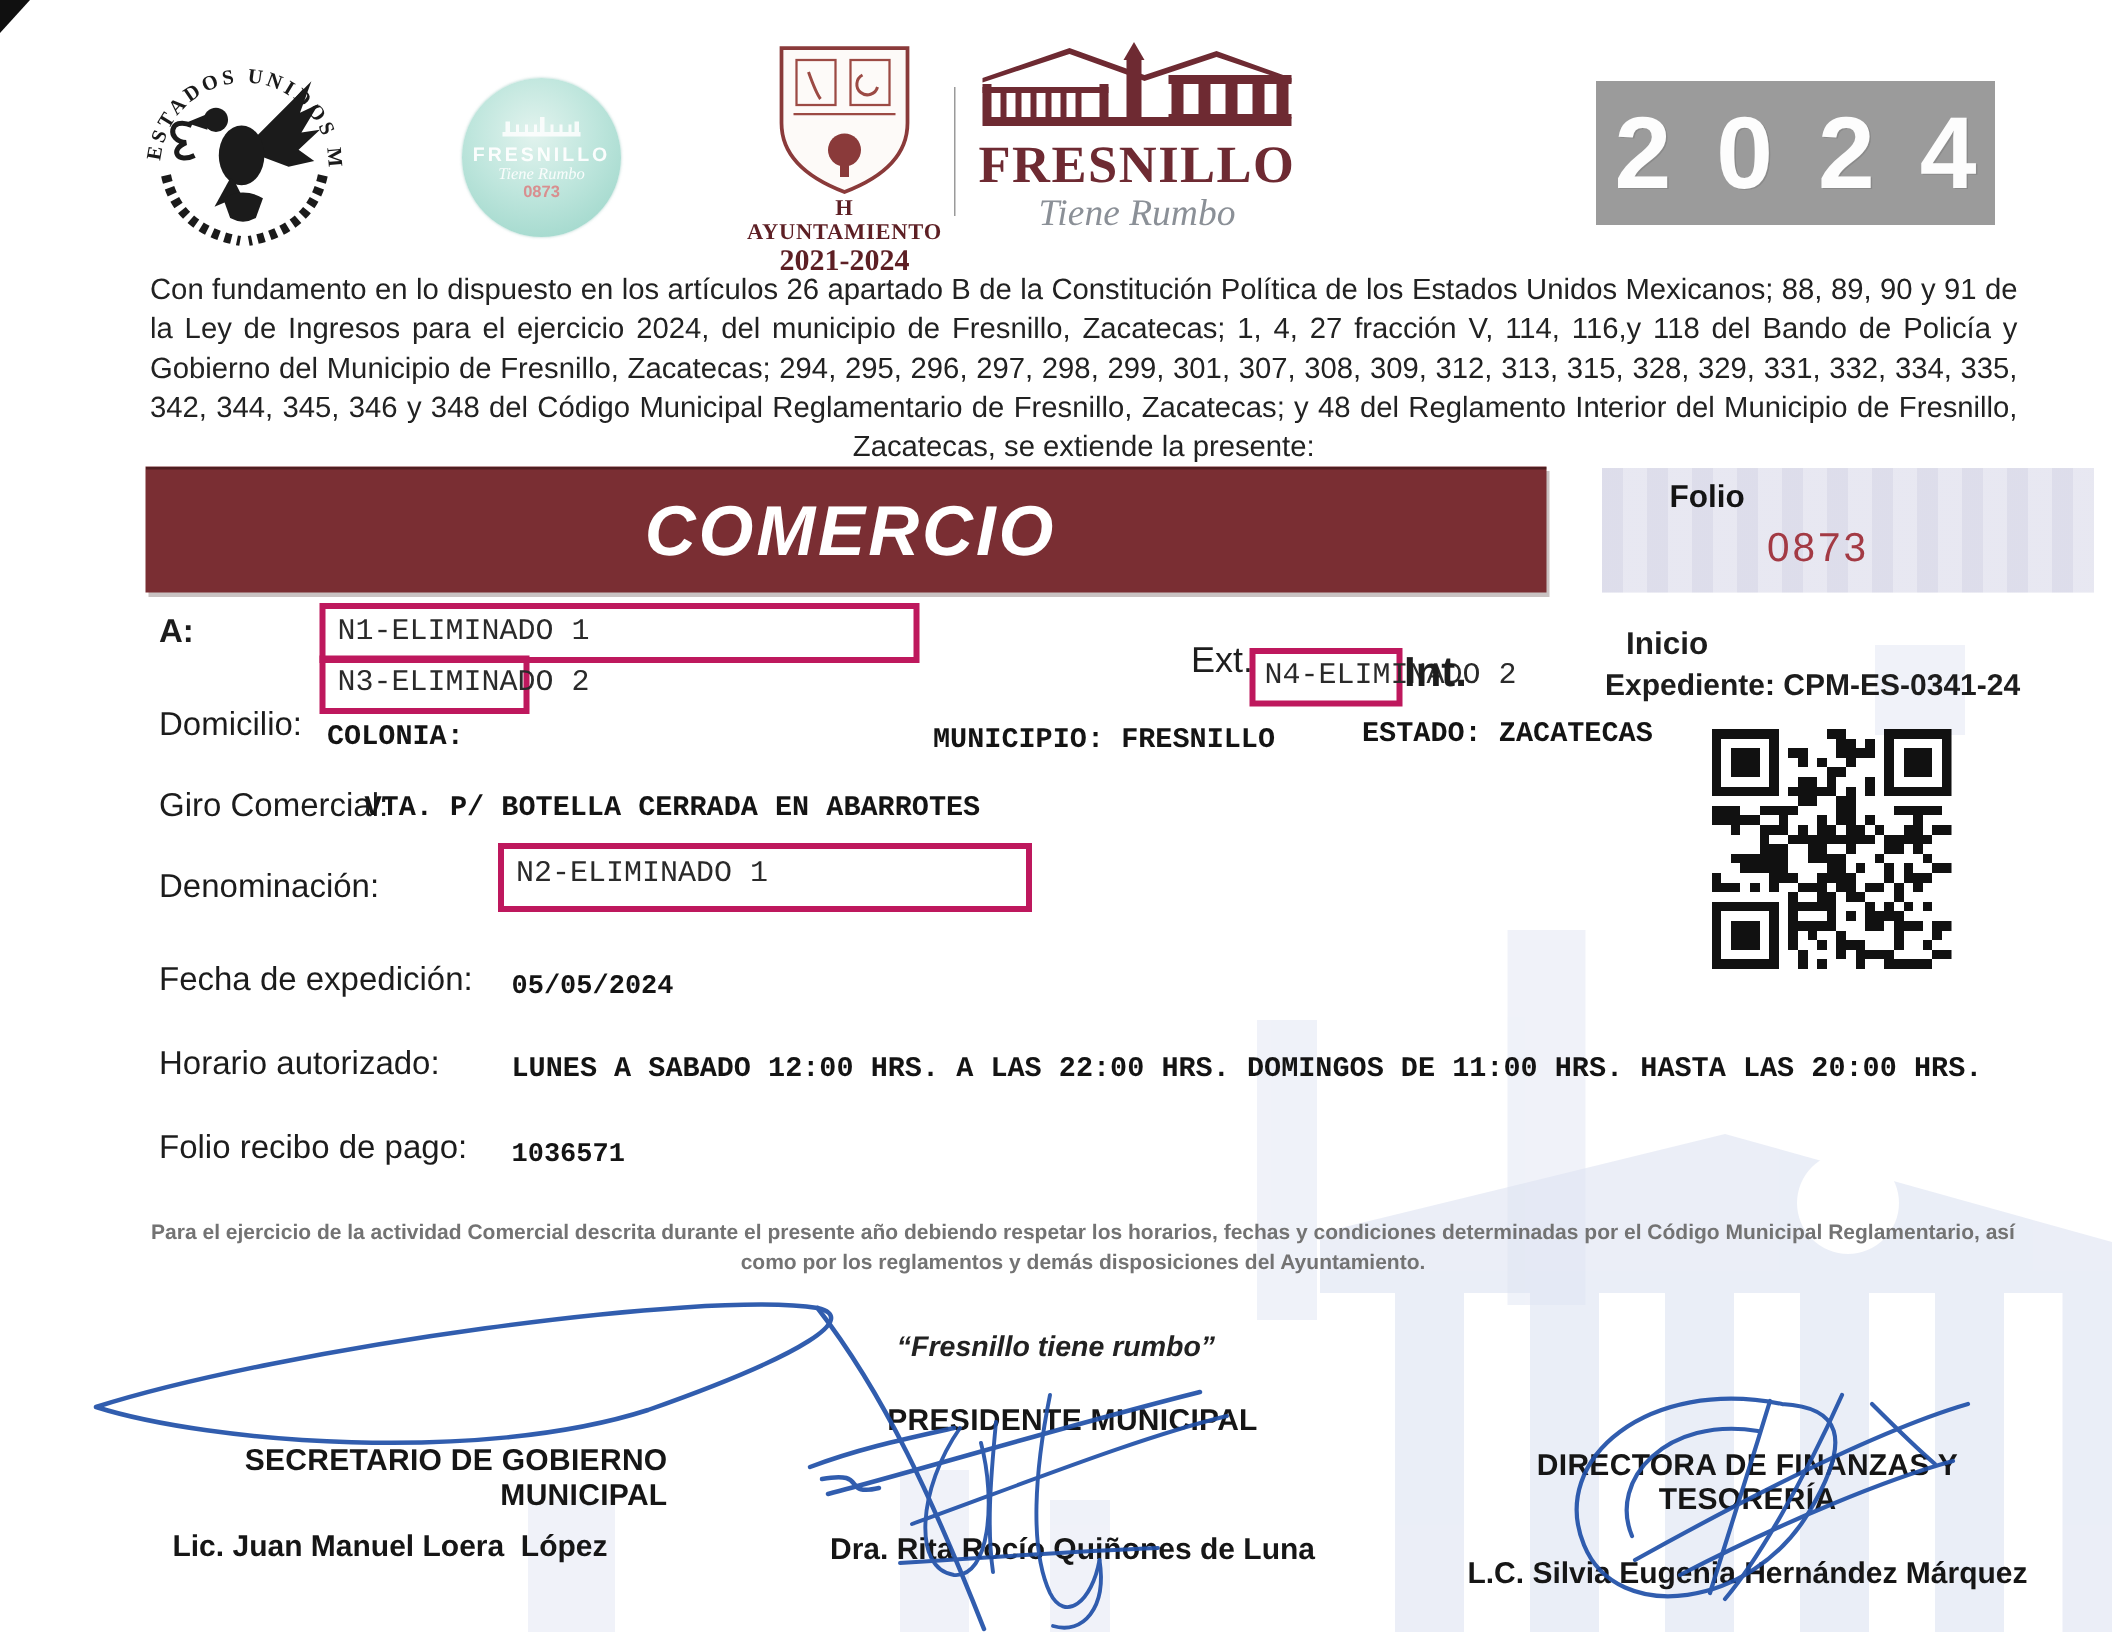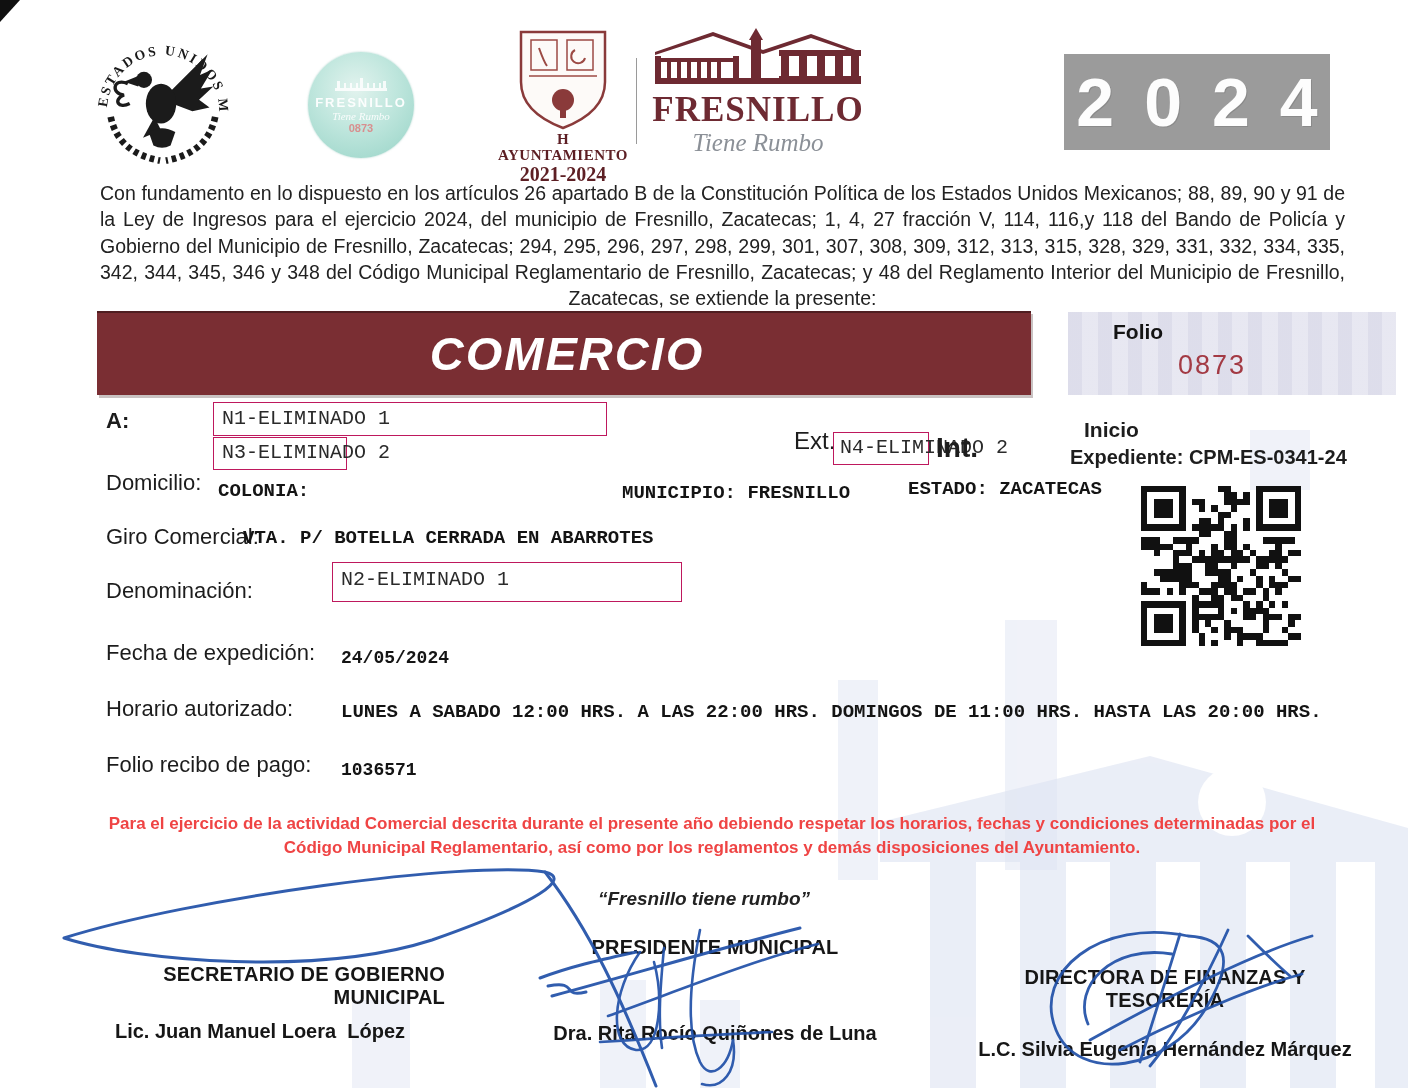--- a/index.html
+++ b/index.html
@@ -45,27 +45,27 @@
   .banner .b-title{font-size:47px;font-weight:bold;letter-spacing:2px;margin-left:6px;font-style:italic;}
   .foliobox{left:1068px;top:312px;width:328px;height:83px;background:#e6e6f0;
             background-image:repeating-linear-gradient(90deg, rgba(205,205,225,.35) 0 14px, rgba(236,236,245,.3) 14px 30px);}
   .foliobox .f-label{position:absolute;left:12px;top:8px;font-size:21px;font-weight:bold;color:#141414;margin-left:33px;}
   .foliobox .f-value{position:absolute;left:0;right:40px;top:38px;text-align:center;font-size:27px;color:#a33a44;letter-spacing:2px;}
 
   
   .lbl{font-size:22px;color:#1c1c1c;}
   .val-b{font-weight:bold;color:#141414;font-family:Liberation Mono, monospace;}
   .mono{font-family:"Liberation Mono","DejaVu Sans Mono",monospace;font-size:20px;color:#2a2a2a;white-space:nowrap;}
-  .fbox{border:1px solid #be185d;background:transparent;}
+  .fbox{border:4px solid #be185d;background:transparent;}
 
   
   .qr{left:1141px;top:486px;width:160px;height:160px;}
 
   
-  .closing{left:80px;top:812px;width:1264px;text-align:center;font-weight:bold;font-size:17px;line-height:1.4;color:#ef4444;}
+  .closing{left:90px;top:812px;width:1264px;text-align:center;font-weight:bold;font-size:14px;line-height:1.4;color:#737373;}
   .quote{left:0;top:888px;width:1408px;text-align:center;font-weight:bold;font-style:italic;font-size:19px;color:#222;}
   .sig-title{font-weight:bold;font-size:20px;color:#161616;letter-spacing:.2px;}
   .sig-name{font-weight:bold;font-size:20px;color:#161616;white-space:pre-wrap;}
 
   svg{display:block;}
 </style>
 </head>
 <body>
 
 <div id="page">
@@ -440,21 +440,21 @@
         <rect x="18" y="0" width="7" height="7" fill="#111"></rect>
         <rect x="19" y="1" width="5" height="5" fill="#fff"></rect>
         <rect x="20" y="2" width="3" height="3" fill="#111"></rect>
         <rect x="0" y="18" width="7" height="7" fill="#111"></rect>
         <rect x="1" y="19" width="5" height="5" fill="#fff"></rect>
         <rect x="2" y="20" width="3" height="3" fill="#111"></rect>
       </svg>
     </div>
 
   <div class="abs lbl" style="left:106px;top:640px;">Fecha de expedición:</div>
-  <div class="abs val-b" style="left:341px;top:648px;font-size:18px;">24/05/2024</div>
+  <div class="abs val-b" style="left:341px;top:648px;font-size:18px;">05/05/2024</div>
 
   <div class="abs lbl" style="left:106px;top:696px;">Horario autorizado:</div>
   <div class="abs val-b" style="left:341px;top:701px;font-size:19px;white-space:nowrap;">LUNES A SABADO 12:00 HRS. A LAS 22:00 HRS. DOMINGOS DE 11:00 HRS. HASTA LAS 20:00 HRS.</div>
 
   <div class="abs lbl" style="left:106px;top:752px;">Folio recibo de pago:</div>
   <div class="abs val-b" style="left:341px;top:760px;font-size:18px;">1036571</div>
 
   <div class="abs closing">Para el ejercicio de la actividad Comercial descrita durante el presente año debiendo respetar los horarios, fechas y condiciones determinadas por el Código Municipal Reglamentario, así como por los reglamentos y demás disposiciones del Ayuntamiento.</div>
   <div class="abs quote">“Fresnillo tiene rumbo”</div>
 

